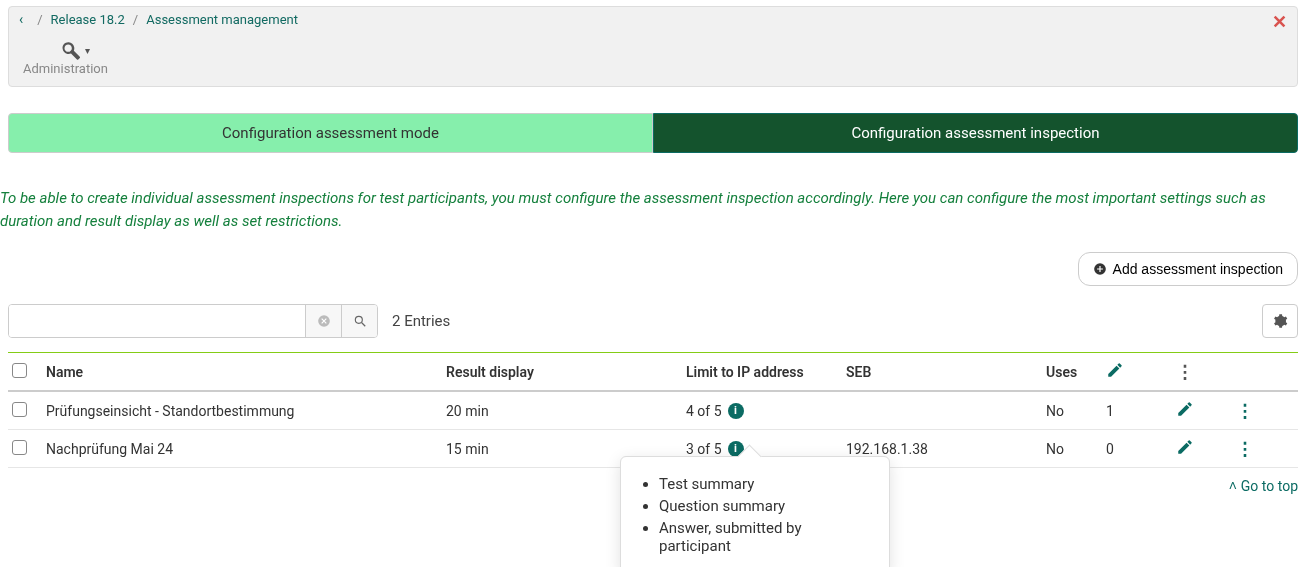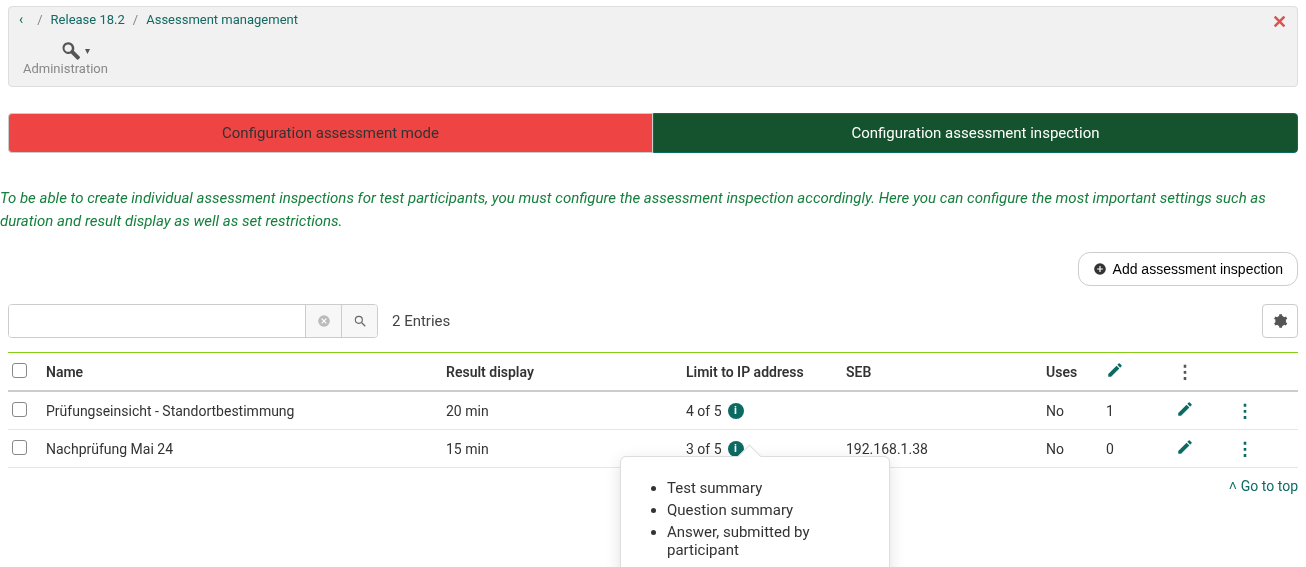--- a/index.html
+++ b/index.html
@@ -52,21 +52,21 @@
   .admin-label { color: #888; font-size: 13px; }
   .tabs {
     display: flex;
     margin: 26px 8px 0 8px;
   }
   .tab {
     flex: 1;
     text-align: center;
     padding: 10px 0;
     border: 1px solid #ccc;
-    background: #ef4444;
+    background: #86efac;
     cursor: pointer;
     font-size: 15px;
   }
   .tab:first-child { border-radius: 4px 0 0 4px; }
   .tab:last-child { border-radius: 0 4px 4px 0; }
   .tab.active {
     background: #14532d;
     color: #fff;
     border-color: #0b6b63;
   }
@@ -202,21 +202,21 @@
     content: "";
     position: absolute;
     top: -9px;
     left: 120px;
     width: 16px; height: 16px;
     background: #fff;
     border-left: 1px solid #ddd;
     border-top: 1px solid #ddd;
     transform: rotate(45deg);
   }
-  .popover ul { margin: 8px; padding-left: 28px; }
+  .popover ul { margin: 0; padding-left: 28px; }
   .popover li { margin: 4px 0; font-size: 15px; }
 </style>
 </head>
 <body>
 
 <div class="header-bar">
   <div class="breadcrumb-row">
     <span style="color:#126a62;cursor:pointer;font-size:14px;margin-right:6px;">‹</span>
     <span class="breadcrumb-sep">/</span>
     <span class="link">Release 18.2</span>

